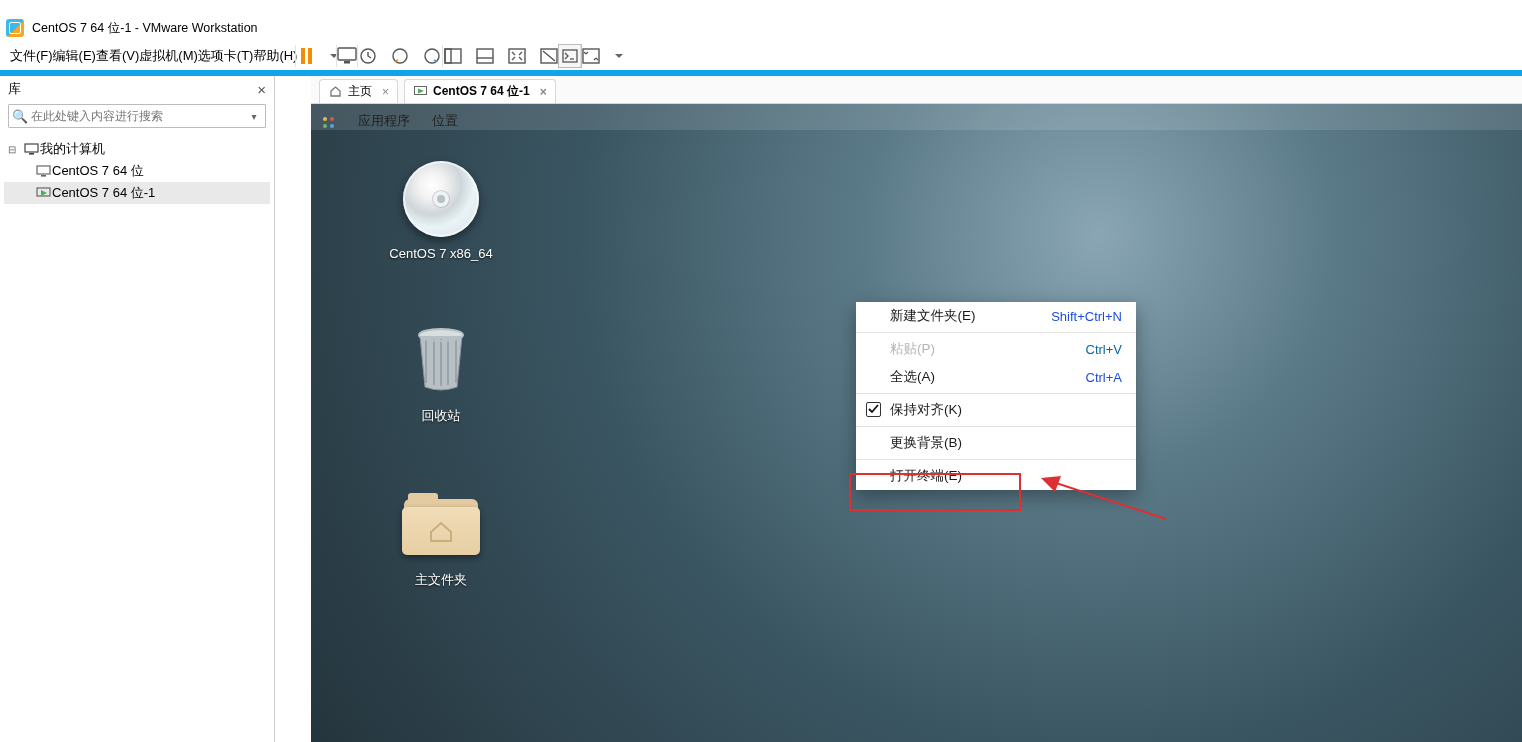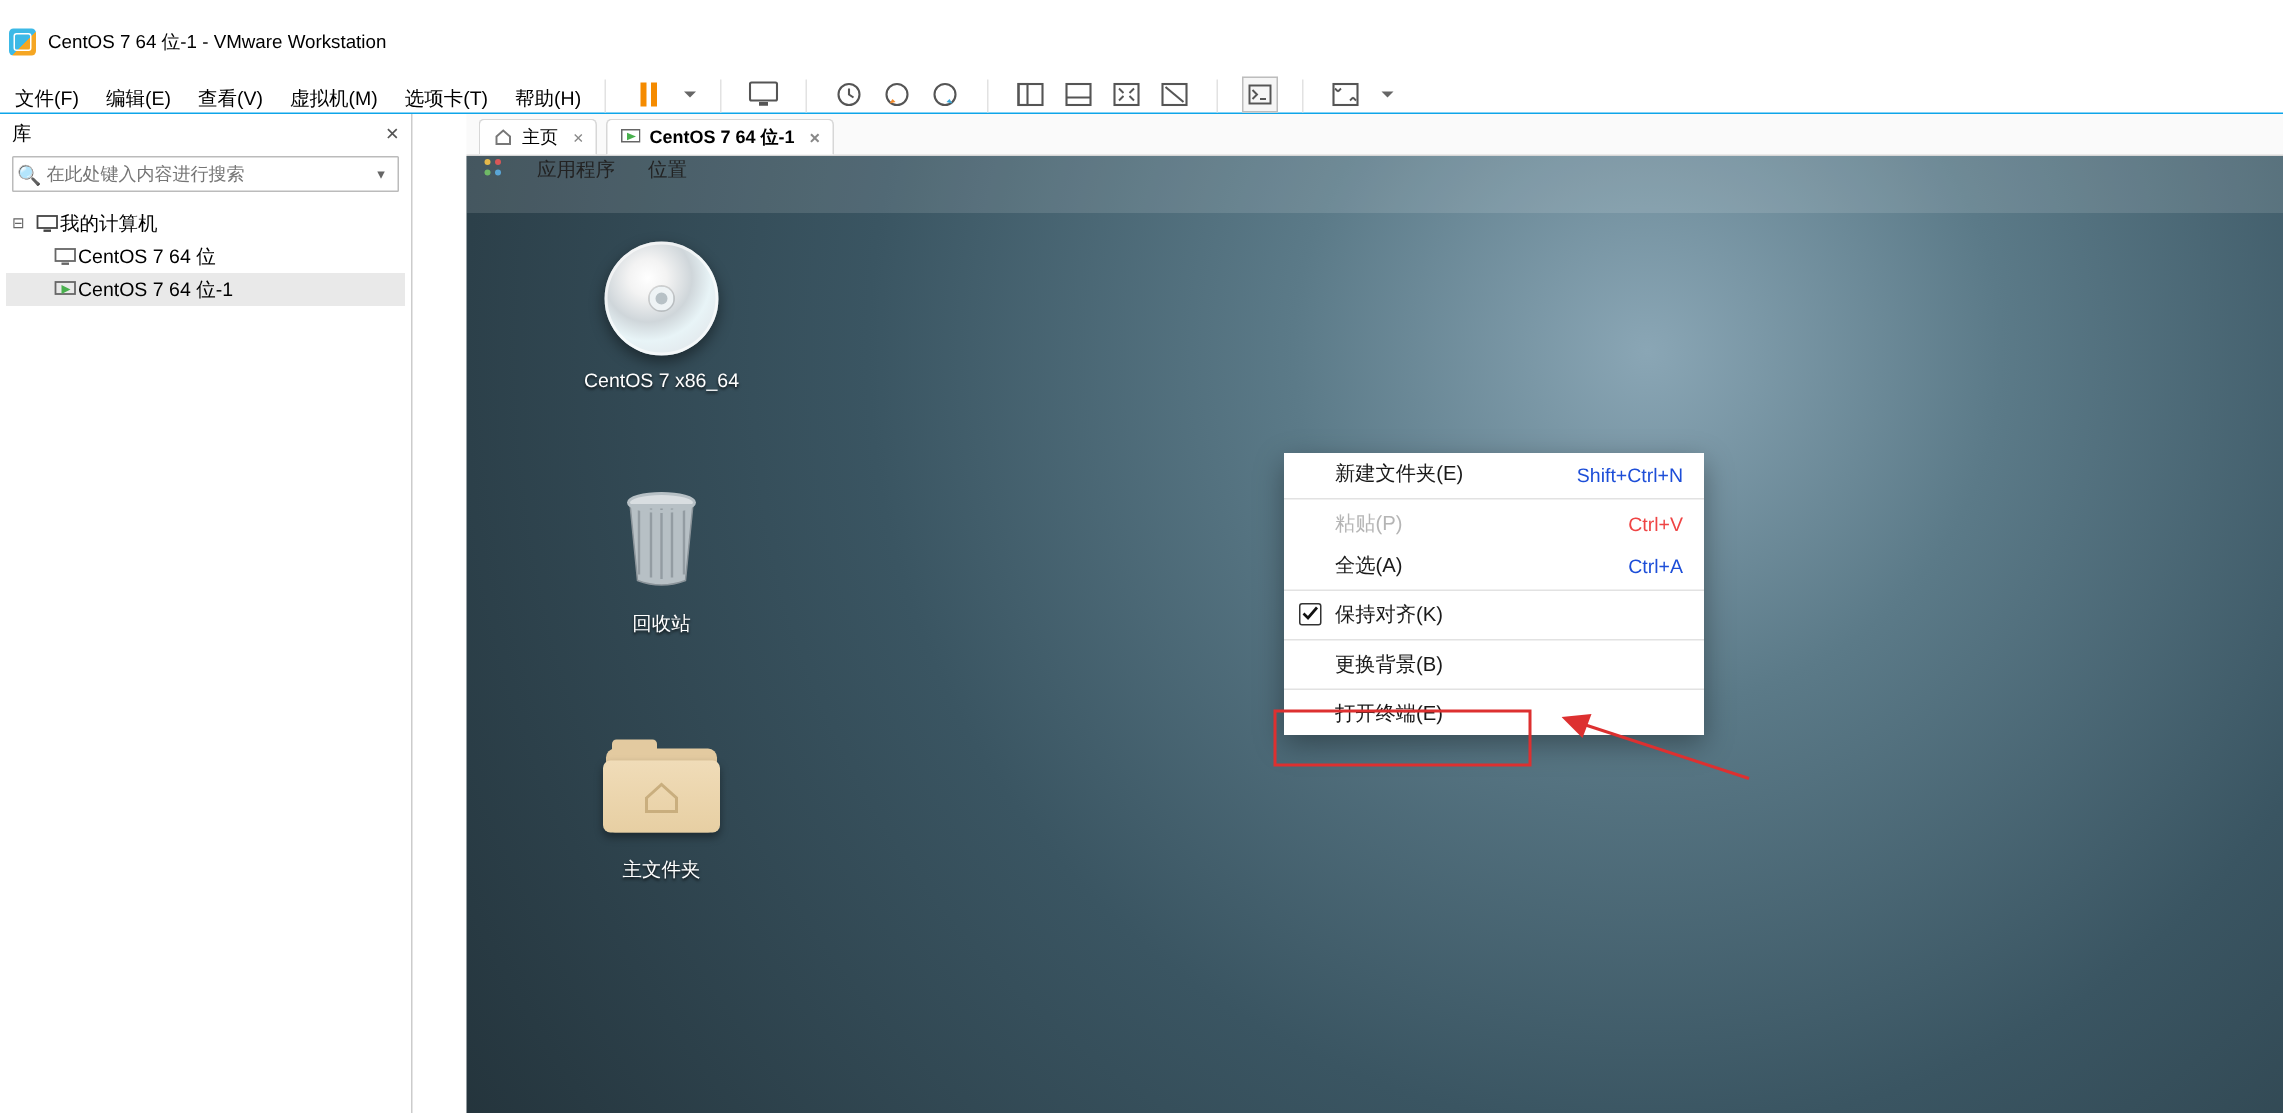--- a/index.html
+++ b/index.html
@@ -1,21 +1,21 @@
 <!DOCTYPE html>
 <html><head>
 <meta charset="utf-8">
 <style>
 * { box-sizing: border-box; margin: 0; padding: 0; font-family: "Microsoft YaHei", "Segoe UI", sans-serif; }
 body { width: 1522px; height: 742px; background: #fff; overflow: hidden; font-size: 13px; color: #000; }
 .titlebar { height: 28px; display: flex; align-items: center; padding: 0 6px; background: #fff; margin-top: 14px; }
 .app-icon { width: 18px; height: 18px; background: linear-gradient(135deg,#3cb9e6 55%,#f5a623 55%); border-radius: 3px; margin-right: 8px; position: relative; }
 .app-icon::after { content:""; position:absolute; inset:3px; border:1.5px solid #fff; border-radius:2px; }
 .title-text { font-size: 12.5px; }
-.menubar { height: 34px; display: flex; align-items: flex-end; padding: 0 10px; border-bottom: 1px solid #0ea5e9; gap: 18px; }
+.menubar { height: 34px; display: flex; align-items: center; padding: 0 10px; border-bottom: 6px solid #0ea5e9; }
 .menubar .menu-item { font-size: 13px; cursor: pointer; }
 .menubar .sep { width: 1px; height: 22px; background: #e2e2e2; margin: 0 -2px; }
 .tb-btn { width: 24px; height: 24px; display:inline-flex; align-items:center; justify-content:center; cursor:pointer; }
 .tb-group { display:flex; align-items:center; gap:8px; }
 .pause-bars { display:flex; gap:3px; }
 .pause-bars span { width:4px; height:16px; background:#f58b00; display:block; }
 .dropdown-caret { border:4px solid transparent; border-top-color:#666; margin-left:4px; margin-top:4px; }
 svg { display:block; }
 .body-area { display:flex; height: calc(742px - 28px - 34px); }
 .sidebar { width: 275px; border-right: 1px solid #ccc; display:flex; flex-direction:column; }
@@ -32,39 +32,39 @@
 .tree-row .ic { width:18px; display:inline-flex; justify-content:center; }
 .tree-row.depth1 { padding-left: 30px; }
 .tree-row.sel { background:#e9e9e9; }
 .content { flex:1; display:flex; flex-direction:column; background:#fff; position:relative;margin-left:36px; }
 .tabs { height:28px; display:flex; align-items:flex-end; padding:4px 8px 0 8px; gap:6px; border-bottom:1px solid #d7d7d7; background:#fafafa; }
 .tab { height:24px; display:flex; align-items:center; padding:0 8px; border:1px solid #d7d7d7; border-bottom:none; border-radius:4px 4px 0 0; font-size:12px; background:#fff; cursor:pointer; gap:6px; }
 .tab .tab-ic { width:14px; height:14px; display:inline-flex; align-items:center; justify-content:center; }
 .tab .tab-x { color:#888; font-size:12px; margin-left:4px; }
 .tab.active { background:#fff; font-weight:600; }
 .vm-desktop { flex:1; position:relative; background: radial-gradient(circle at 65% 20%, #8aa6b5 0%, #5b7a88 25%, #3a5562 55%, #24343c 100%); overflow:hidden; }
-.gnome-bar { height:38px; background:rgba(255,255,255,0.12); backdrop-filter:none; display:flex; align-items:flex-start; padding:0 10px; gap:22px; color:#e8e8e8; font-size:13px; }
+.gnome-bar { height:26px; background:rgba(255,255,255,0.12); backdrop-filter:none; display:flex; align-items:flex-end; padding:0 10px; gap:22px; color:#e8e8e8; font-size:13px; }
 .desk-icons { position:absolute; top:56px; left:60px; display:flex; flex-direction:column; gap:60px;align-items:center; }
 .desk-item { display:flex; flex-direction:column; align-items:center; width:140px; color:#fff; font-size:13px; text-shadow:0 1px 2px rgba(0,0,0,0.8); gap:8px; }
 .icon-box { width:78px; height:78px; display:flex; align-items:center; justify-content:center; }
 .disc { width:76px; height:76px; border-radius:50%; background: radial-gradient(circle at 38% 32%, #fff 0%, #f3f3f3 18%, #cfd6da 42%, #e8f4f7 60%, #e2e8ec 80%); box-shadow: 0 4px 10px rgba(0,0,0,0.45), inset 0 0 0 2px rgba(255,255,255,0.6); position:relative; }
 .disc::after { content:""; position:absolute; top:50%; left:50%; width:16px; height:16px; margin:-8px 0 0 -8px; background:#b7c1c6; border-radius:50%; box-shadow: inset 0 0 0 4px #eef3f5, 0 0 0 1px rgba(0,0,0,0.15); }
 .trash { width:58px; height:66px; }
 .folder { width:78px; height:62px; position:relative; }
 .folder-back { position:absolute; inset:6px 2px 0 2px; background:#e3caa0; border-radius:6px; }
 .folder-tab { position:absolute; top:0; left:6px; width:30px; height:12px; background:#e3caa0; border-radius:3px 3px 0 0; }
 .folder-front { position:absolute; inset:14px 0 0 0; background:linear-gradient(#f0dcb8,#e7cfa3); border-radius:5px; box-shadow:0 3px 6px rgba(0,0,0,0.4); display:flex; align-items:center; justify-content:center; }
 .home-glyph { width:26px; height:22px; }
 .ctx-menu { position:absolute; top:198px; left:545px; width:280px; background:#fff; box-shadow:0 6px 18px rgba(0,0,0,0.35); font-size:13.5px; color:#1a1a1a; }
 .ctx-row { height:28px; display:flex; align-items:center; padding:0 14px 0 34px; cursor:pointer; position:relative; justify-content:space-between; }
 .ctx-row.disabled { color:#b5b5b5; cursor:default; }
 .ctx-row .chk { position:absolute; left:10px; top:6px; width:15px; height:15px; border:1.5px solid #333; border-radius:2px; display:flex; align-items:center; justify-content:center; }
 .ctx-row .chk svg { width:11px; height:11px; }
 .ctx-row .short { color:#1d4ed8; font-size:13px; }
-.ctx-row.disabled .short { color:#ef4444; }
+.ctx-row.disabled .short { color:#0369a1; }
 .ctx-sep { height:1px; background:#e2e2e2; margin:2px 0; }
 .red-box { position:absolute; border:2px solid #dd3030; pointer-events:none; }
 .arrow { position:absolute; pointer-events:none; }
 </style>
 </head>
 <body>
 
 <div class="titlebar">
   <span class="app-icon"></span>
   <span class="title-text">CentOS 7 64 位-1 - VMware Workstation</span>

